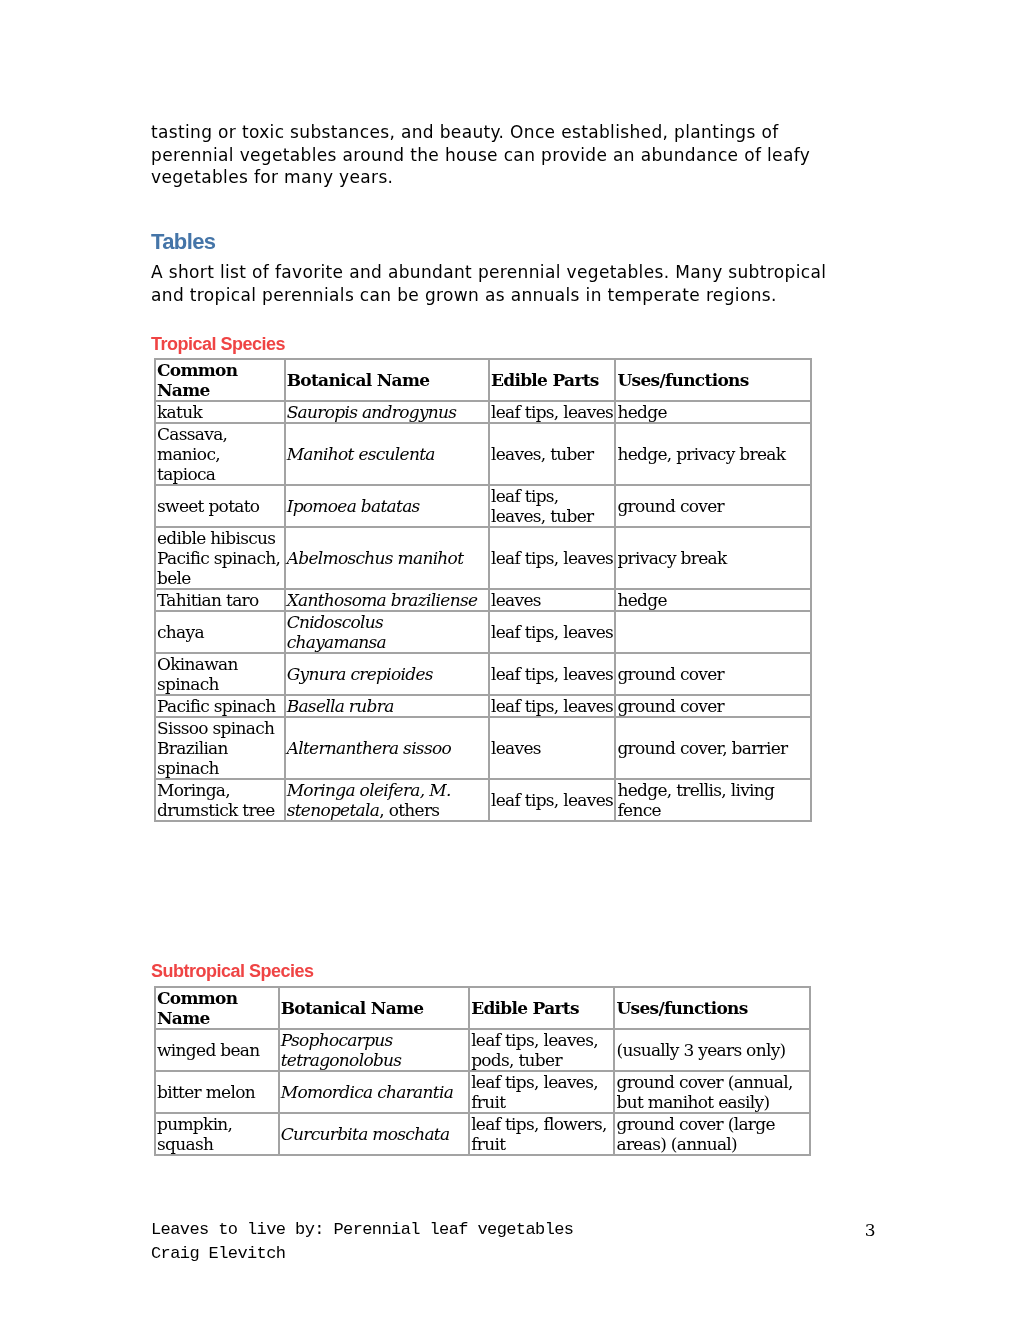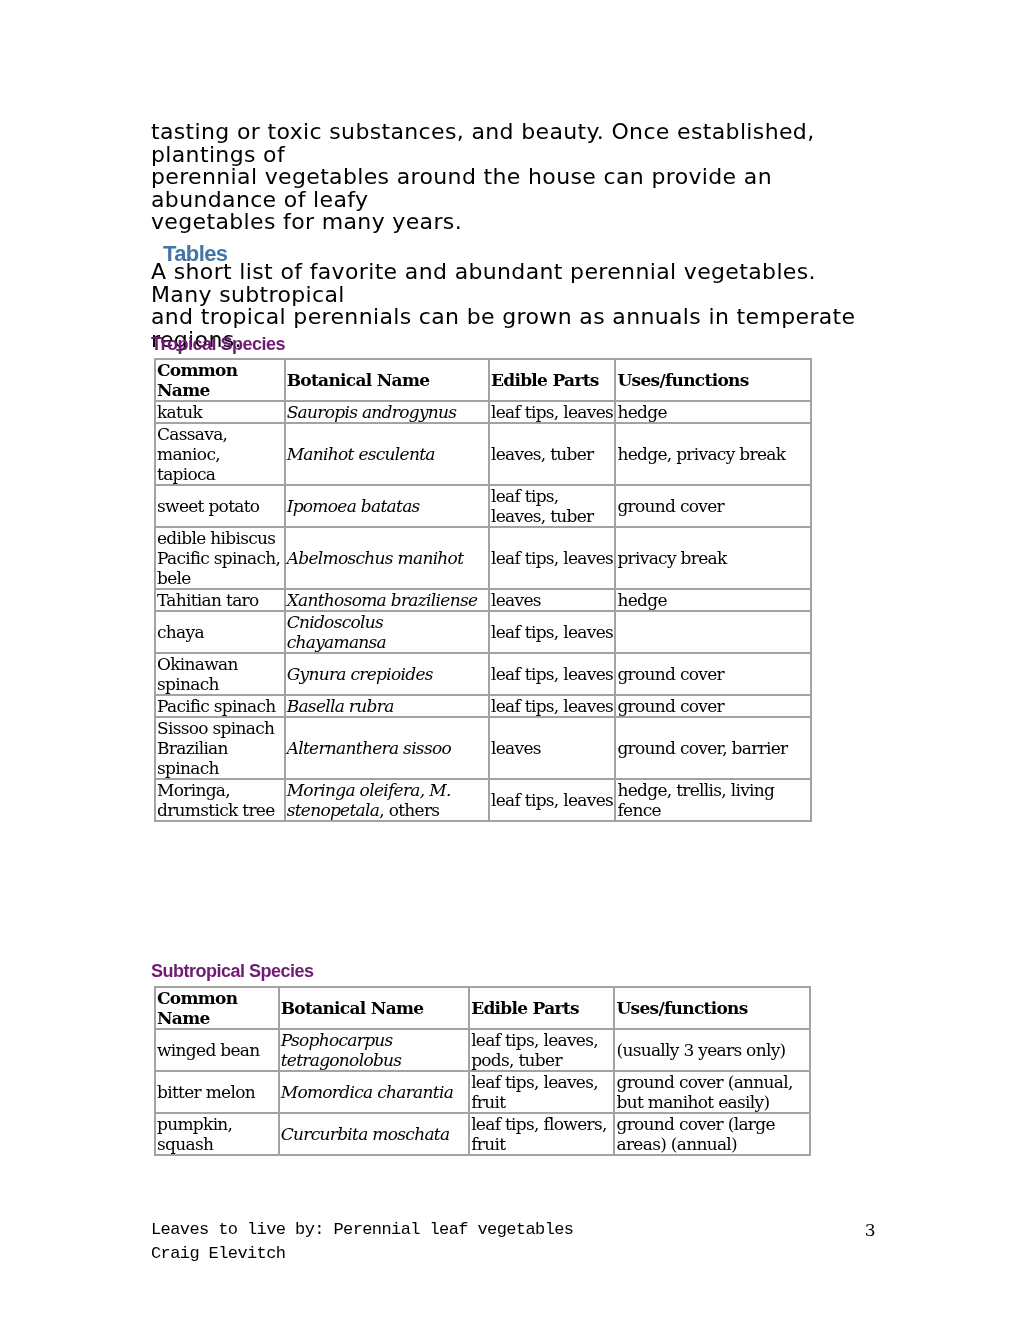--- a/index.html
+++ b/index.html
@@ -1,33 +1,33 @@
 <!DOCTYPE html>
 <html><head>
 <meta charset="utf-8">
 <style>
   html, body { margin: 0; padding: 0; background: #ffffff; }
   body { width: 1024px; height: 1325px; position: relative; overflow: hidden; color: #000; }
   .page { position: absolute; left: 0; top: 0; width: 1024px; height: 1325px; }
   .para {
     position: absolute; left: 151px; width: 720px;
-    font-family: "DejaVu Sans", sans-serif; font-size: 22px; line-height: 22.5px;
+    font-family: "DejaVu Sans", sans-serif; font-size: 17px; line-height: 22.5px;
     letter-spacing: 0.35px; margin: 0; white-space: pre-line;
   }
   #intro { top: 121px; }
   #tables-desc { top: 261px; }
   h1.heading {
-    position: absolute; left: 151px; top: 229px; margin: 12px;
+    position: absolute; left: 151px; top: 229px; margin: 0;
     font-family: "Liberation Sans", sans-serif; font-weight: bold; font-size: 22px;
     color: #4575a8; letter-spacing: -0.6px;
   }
   h2.subheading {
     position: absolute; left: 151px; margin: 0;
     font-family: "Liberation Sans", sans-serif; font-weight: bold; font-size: 18px;
-    color: #701a75; letter-spacing: -0.5px;
+    color: #ef4444; letter-spacing: -0.5px;
   }
   #tropical-heading { top: 334px; }
   #subtropical-heading { top: 961px; }
   table.species {
     position: absolute; left: 154px; border-collapse: collapse;
     font-family: "DejaVu Serif", serif; font-size: 17px; line-height: 20px;
     letter-spacing: -0.7px;
   }
   table.species td, table.species th {
     border: 2px solid #a3a3a3; padding: 0 1px; vertical-align: middle; text-align: left;

